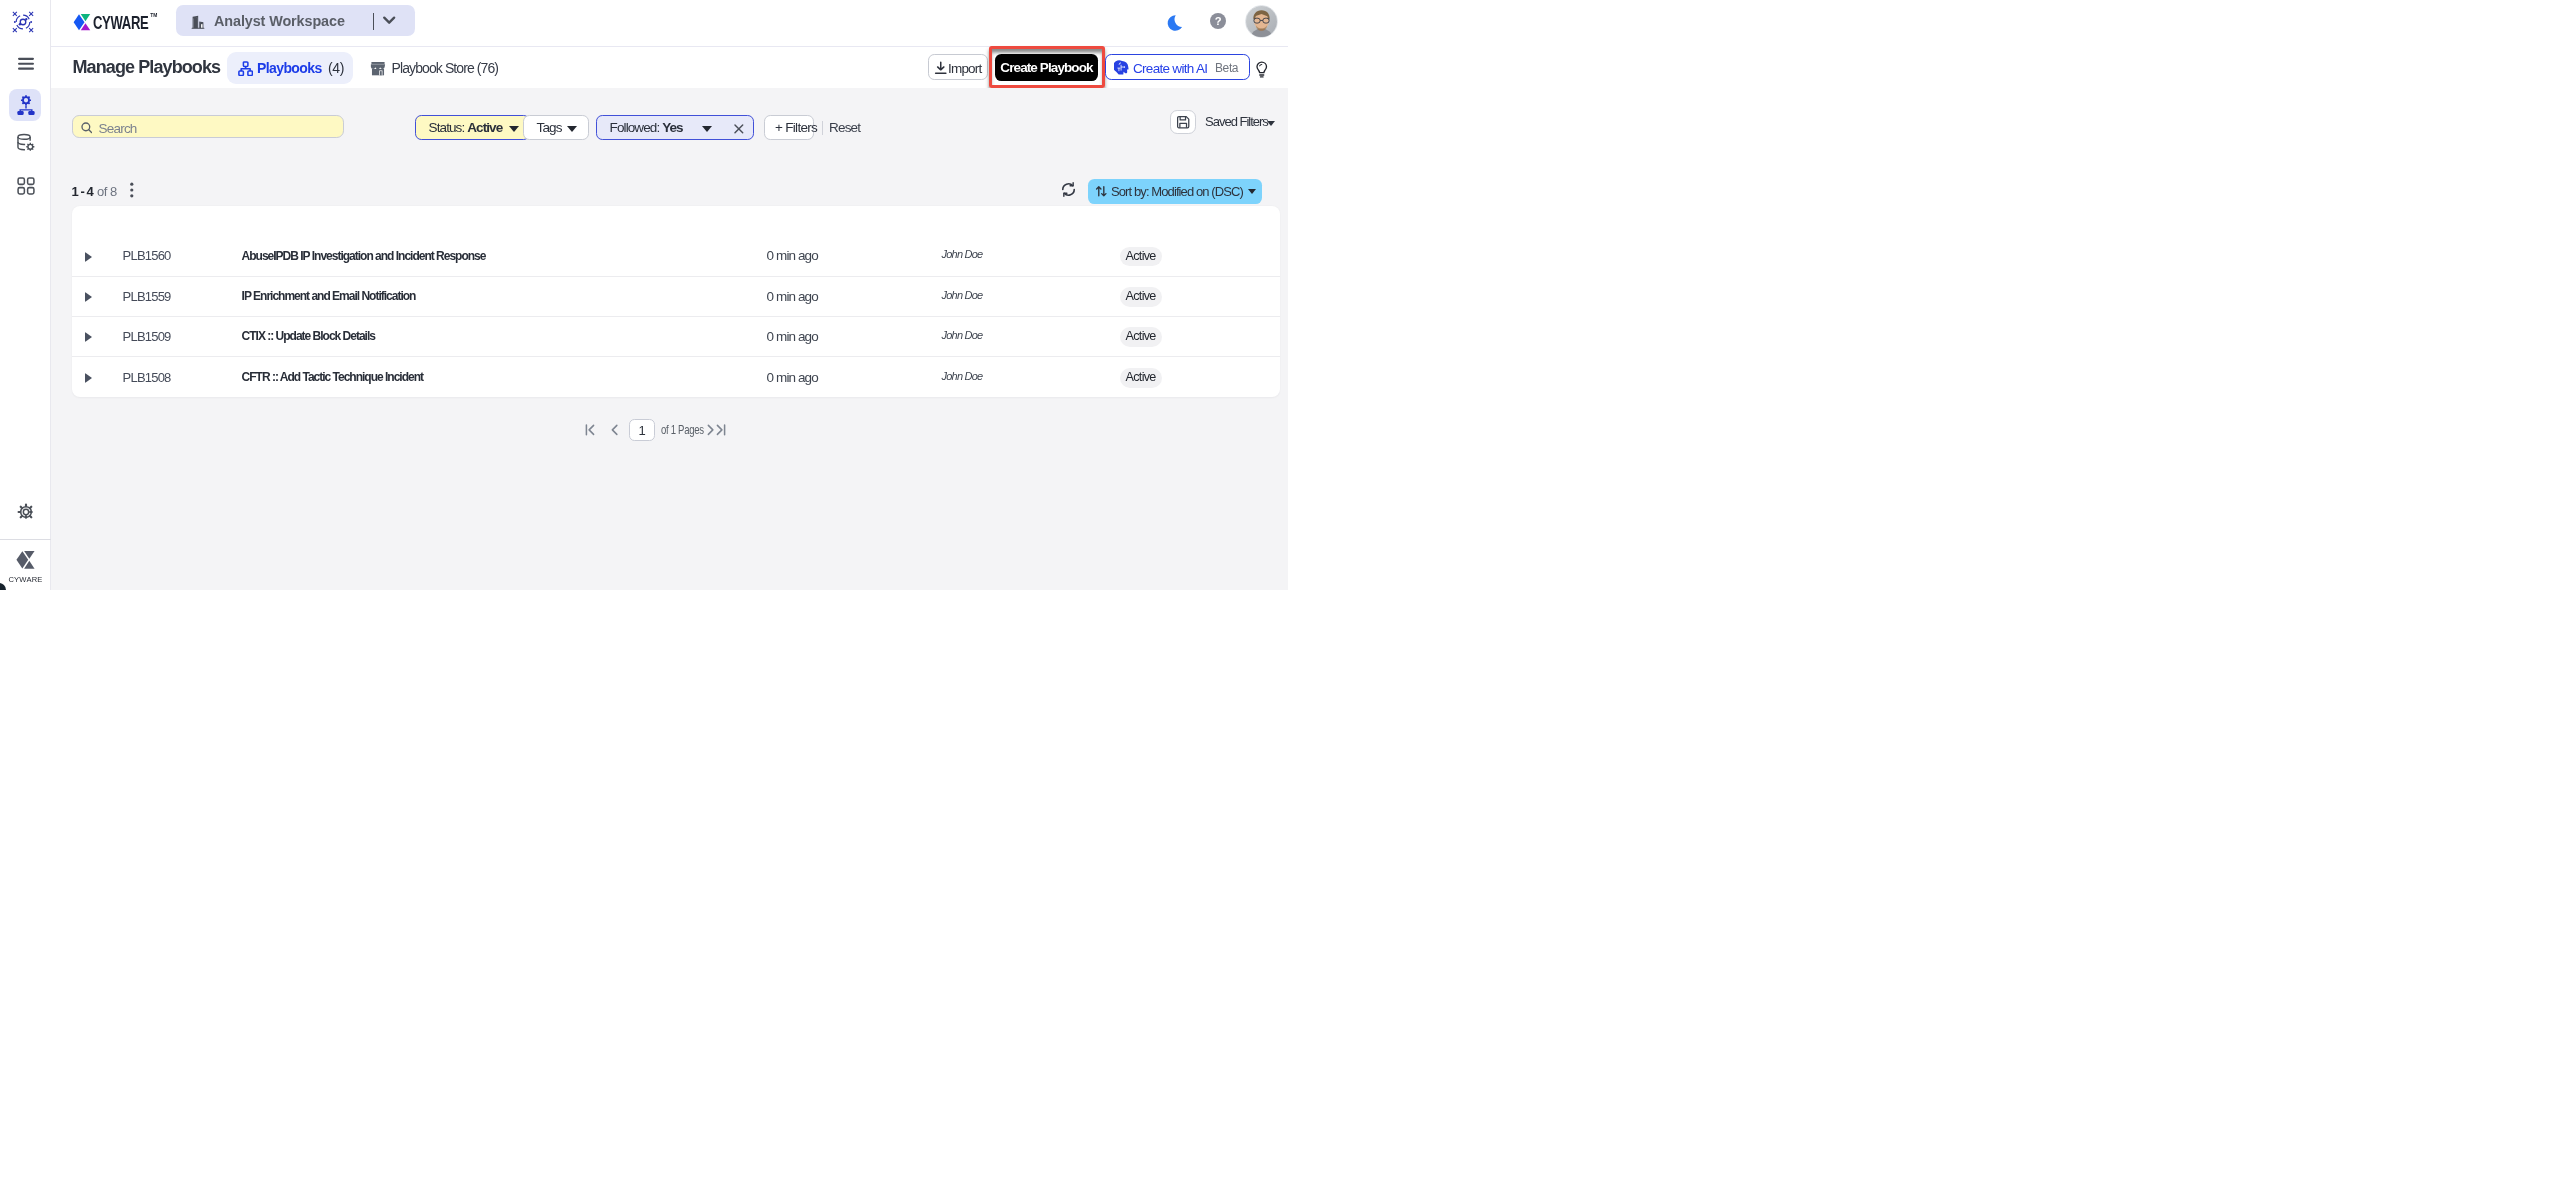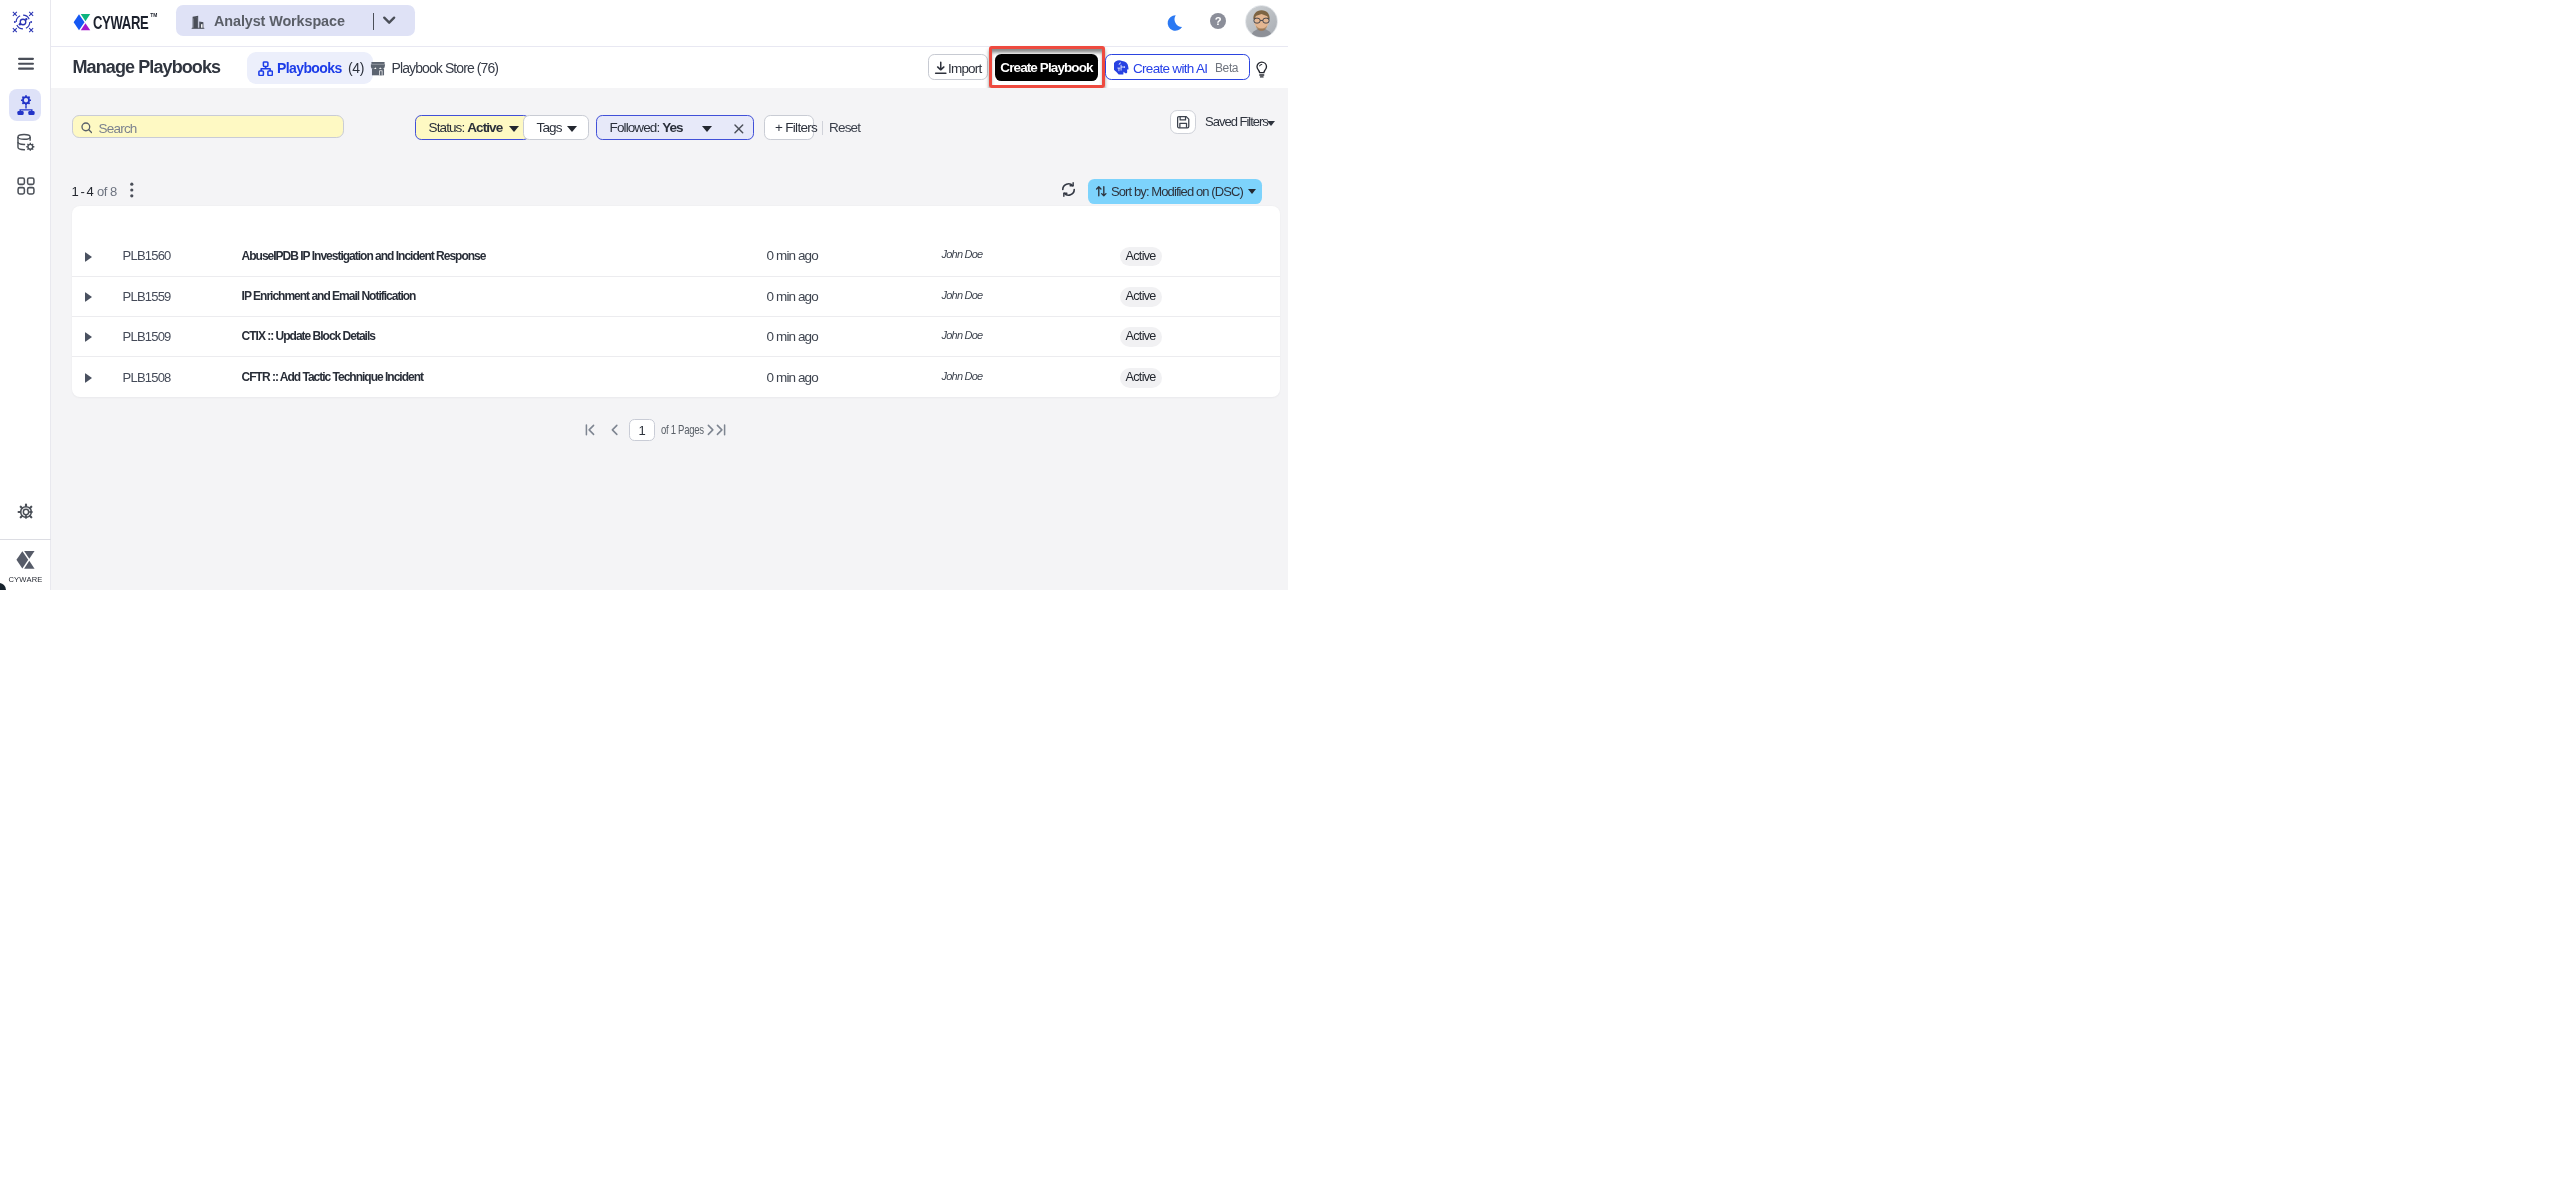--- a/index.html
+++ b/index.html
@@ -13,21 +13,21 @@
 #wspill .wsicon{position:absolute;left:12.6px;top:7.2px;}
 #wspill .wstxt{position:absolute;left:38px;top:8px;font-size:14.4px;font-weight:bold;color:#5a5e67;letter-spacing:-0.1px;}
 #wspill .wsdiv{position:absolute;left:197px;top:7.2px;width:1.3px;height:17px;background:#4b4f58;}
 #wspill .wschev{position:absolute;left:206px;top:10px;}
 #moon{position:absolute;left:1115px;top:12.6px;}
 #help{position:absolute;left:1159px;top:12.6px;width:16px;height:16px;border-radius:50%;background:#8b8e99;color:#fff;font-size:11.2px;font-weight:bold;text-align:center;line-height:16px;}
 #avatar{position:absolute;left:1194px;top:5.4px;width:33px;height:33px;border-radius:50%;overflow:hidden;border:0.9px solid #dfe3e8;}
 
 #hdr{position:absolute;left:51px;top:47px;width:1237px;height:41px;background:#fff;}
 #title{position:absolute;left:21.5px;top:10px;font-size:18px;font-weight:bold;color:#30353f;letter-spacing:-0.9px;}
-#tabpb{position:absolute;left:176px;top:4.5px;width:126px;height:32px;background:#eceffb;border-radius:9px;margin-left:20px;}
+#tabpb{position:absolute;left:176px;top:4.5px;width:126px;height:32px;background:#eceffb;border-radius:9px;}
 #tabpb svg{position:absolute;left:10.8px;top:9px;}
 #tabpb .t1{position:absolute;left:30px;top:8px;font-size:14px;font-weight:bold;color:#1c3ce8;letter-spacing:-0.6px;}
 #tabpb .t2{position:absolute;left:101px;top:8px;font-size:14px;color:#2c313c;letter-spacing:-0.3px;}
 #tabstore{position:absolute;left:319px;top:4.5px;height:32px;}
 #tabstore svg{position:absolute;left:0;top:9px;}
 #tabstore .t1{position:absolute;left:21.5px;top:8px;font-size:14px;color:#363b47;white-space:nowrap;letter-spacing:-0.9px;}
 #btn-import{position:absolute;left:877px;top:7.2px;width:60px;height:26px;border:0.9px solid #c7cad2;border-radius:6.3px;background:#fff;}
 #btn-import svg{position:absolute;left:4.5px;top:6.3px;}
 #btn-import span{position:absolute;left:19px;top:5.4px;font-size:13.5px;font-weight:500;color:#2e323c;letter-spacing:-0.8px;}
 #redbox{position:absolute;left:938px;top:-0.9px;width:116px;height:42px;border:3.1px solid #ee4a3f;border-radius:2.7px;box-shadow:0 3.6px 3.6px rgba(90,90,90,.68),inset 0 4.5px 3.6px -0.9px rgba(90,90,90,.72);}
@@ -50,21 +50,21 @@
 #chip-filters{left:713px;width:50px;background:#fff;border:0.9px solid #c9ccd4;}
 .chip .lbl{position:absolute;top:4.5px;left:12.6px;white-space:nowrap;letter-spacing:-0.9px;}
 .caret{width:0;height:0;border-left:5px solid transparent;border-right:5px solid transparent;border-top:6.3px solid #23272f;position:absolute;}
 #reset-div{position:absolute;left:771px;top:33px;width:1.3px;height:14.4px;background:#d0d2d9;}
 #reset{position:absolute;left:778px;top:32px;font-size:13.5px;color:#383d49;letter-spacing:-0.8px;}
 #savebox{position:absolute;left:1119px;top:21.5px;width:26px;height:24px;background:#fff;border:0.9px solid #ced1d8;border-radius:7.2px;}
 #savebox svg{position:absolute;left:5.4px;top:4.5px;}
 #savedf{position:absolute;left:1154px;top:26px;font-size:13px;font-weight:500;color:#2e333e;letter-spacing:-1px;}
 #savedf-caret{left:1216px;top:33px;border-top-color:#2e333e;border-left-width:4.5px;border-right-width:4.5px;border-top-width:5.8px;}
 
-#cnt1{position:absolute;left:20.6px;top:96px;font-size:13px;font-weight:normal;color:#23272f;letter-spacing:-1px;}
+#cnt1{position:absolute;left:20.6px;top:96px;font-size:13px;font-weight:bold;color:#23272f;letter-spacing:-1px;}
 #cnt2{position:absolute;left:46px;top:96px;font-size:13px;color:#6e7480;letter-spacing:-0.5px;}
 #dots3{position:absolute;left:79px;top:94px;width:2.7px;height:16px;}
 #refresh{position:absolute;left:1009px;top:93px;}
 #sortbox{position:absolute;left:1037px;top:91px;width:174px;height:25px;background:#7dd3fc;border-radius:6.3px;}
 #sortbox .sorticon{position:absolute;left:7.2px;top:6.3px;}
 #sortbox .sorttxt{position:absolute;left:23px;top:5.4px;font-size:13px;color:#2e333d;white-space:nowrap;letter-spacing:-0.9px;}
 #sortbox .caret{left:160px;top:10px;border-left-width:4.5px;border-right-width:4.5px;border-top-width:5.4px;}
 
 #table{position:absolute;left:20.6px;top:118px;width:1208px;height:191px;background:#fff;border-radius:8px;box-shadow:0 0.9px 1.8px rgba(40,40,60,.05);}
 #thead{position:absolute;left:0;top:0;width:1208px;height:30.5px;background:#eaecf8;border-radius:8px 8px 0 0;}

